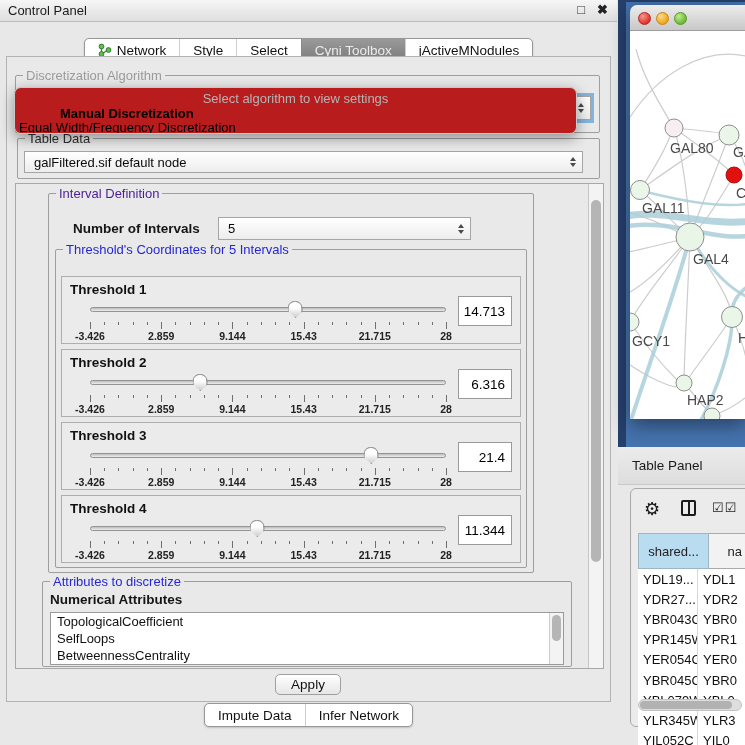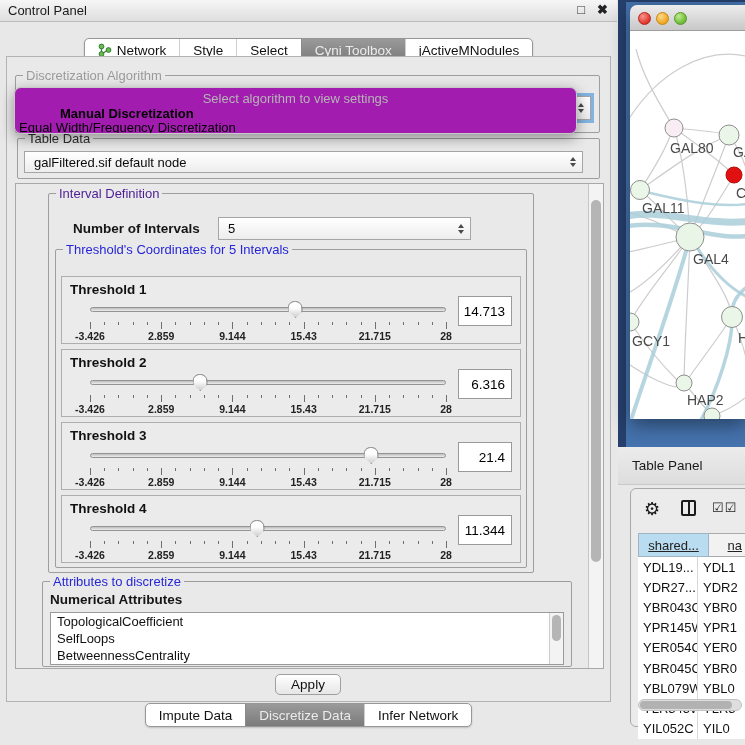--- a/index.html
+++ b/index.html
@@ -38,21 +38,21 @@
     border-radius:0; font-size:13px; color:#0a0a0a; display:flex; align-items:center;
     padding:0 24px 0 9px; white-space:nowrap; overflow:hidden; }
   .combo.focused { box-shadow:0 0 0 3px rgba(96,160,220,.75); }
   .stepper { position:absolute; right:6px; top:50%; transform:translateY(-50%);
     display:flex; flex-direction:column; align-items:center; gap:2px; }
   .tri-up { width:0; height:0; border-left:3.5px solid transparent; border-right:3.5px solid transparent; border-bottom:4.5px solid #4a4a4a; }
   .tri-dn { width:0; height:0; border-left:3.5px solid transparent; border-right:3.5px solid transparent; border-top:4.5px solid #4a4a4a; }
 
   
   .popup { position:absolute; left:14px; top:87px; width:563px; height:47px; z-index:30;
-    background:#a21caf; border:1px solid #c8c8c8; border-radius:7px;
+    background:#b91c1c; border:1px solid #c8c8c8; border-radius:7px;
     box-shadow:0 4px 14px rgba(0,0,0,.4); overflow:hidden; }
   .popup-prompt { position:absolute; top:3px; left:0; right:0; text-align:center; color:#b5b5b5; font-size:13px; }
   .popup-item1 { position:absolute; top:18px; left:4px; font-size:13px; font-weight:bold; color:#000;padding-left:41px; }
   .popup-item2 { position:absolute; top:32px; left:4px; font-size:13px; color:#000; }
 
   
   .scrollpane { position:absolute; left:8px; top:126px; width:589px; height:486px;
     border:1px solid #a8a8a8; background:#e9e9e9; overflow:hidden; }
   .vscroll { position:absolute; right:0; top:0; bottom:0; width:15px; background:#f3f3f3; border-left:1px solid #c6c6c6; }
   .vscroll .thumb-v { position:absolute; left:2px; width:10px; border-radius:5px; background:#b5b5b5; }
@@ -112,22 +112,22 @@
   .table-window { position:absolute; left:630px; top:488px; width:120px; height:239px;
     background:#ebebeb; border:1px solid #a9a9a9; border-radius:6px 0 0 6px; }
   .tw-toolbar { position:relative; height:43px; }
   .gear { position:absolute; left:13px; top:9px; font-size:18px; color:#1a1a1a; }
   .cols-icon { position:absolute; left:50px; top:11px; width:15px; height:16px; border:2px solid #1a1a1a; border-radius:2px; }
   .cols-icon::after { content:""; position:absolute; left:4.5px; top:0; width:2px; height:12px; background:#1a1a1a; }
   .checks { position:absolute; left:81px; top:11px; font-size:13px; color:#1a1a1a; letter-spacing:1px; }
 
   .dtable { position:absolute; left:7px; top:44px; width:170px; overflow:hidden; }
   .dt-row { display:flex; }
-  .dt-hcell { height:24px; display:flex; align-items:center; justify-content:center;
-    font-size:13px; color:#222; border:1px solid #9fb6c2;text-decoration:underline; }
+  .dt-hcell { height:36px; display:flex; align-items:center; justify-content:center;
+    font-size:13px; color:#222; border:1px solid #9fb6c2; }
   .dt-hcell.c1 { width:71px; background:#b9dcf0; }
   .dt-hcell.c2 { width:92px; background:#f2f2f2; border-left:none; border-color:#aaaaaa; justify-content:flex-end; padding-right:58px; }
   .dt-cell { height:20.2px; font-size:13px; color:#111; display:flex; align-items:center;
     background:#fff; white-space:nowrap; overflow:hidden; }
   .dt-cell.c1 { width:60px; padding-left:5px; border-right:1px solid #d8d8d8; }
   .dt-cell.c2 { width:92px; padding-left:5px; }
   .hscroll { position:absolute; left:7px; top:210px; width:104px; height:12px; background:#dedede;
     border:1px solid #c2c2c2; border-radius:6px; }
   .hscroll .thumb-h { position:absolute; left:1px; top:1px; width:92px; height:8px; border-radius:4px; background:#b2b2b2; }
 
@@ -398,23 +398,20 @@
     <div class="popup-prompt">Select algorithm to view settings</div>
     <div class="popup-item1">Manual Discretization</div>
     <div class="popup-item2">Equal Width/Frequency Discretization</div>
   </div>
 
   <div class="cp-bottom-row">
     <div class="seg">
         <div class="seg-item">
           <span>Impute Data</span>
         </div>
-        <div class="seg-item active">
-          <span>Discretize Data</span>
-        </div>
         <div class="seg-item">
           <span>Infer Network</span>
         </div>
       </div>
   </div>
 </div>
 
 <div class="desktop"></div>
 
 <div class="mac-window">

